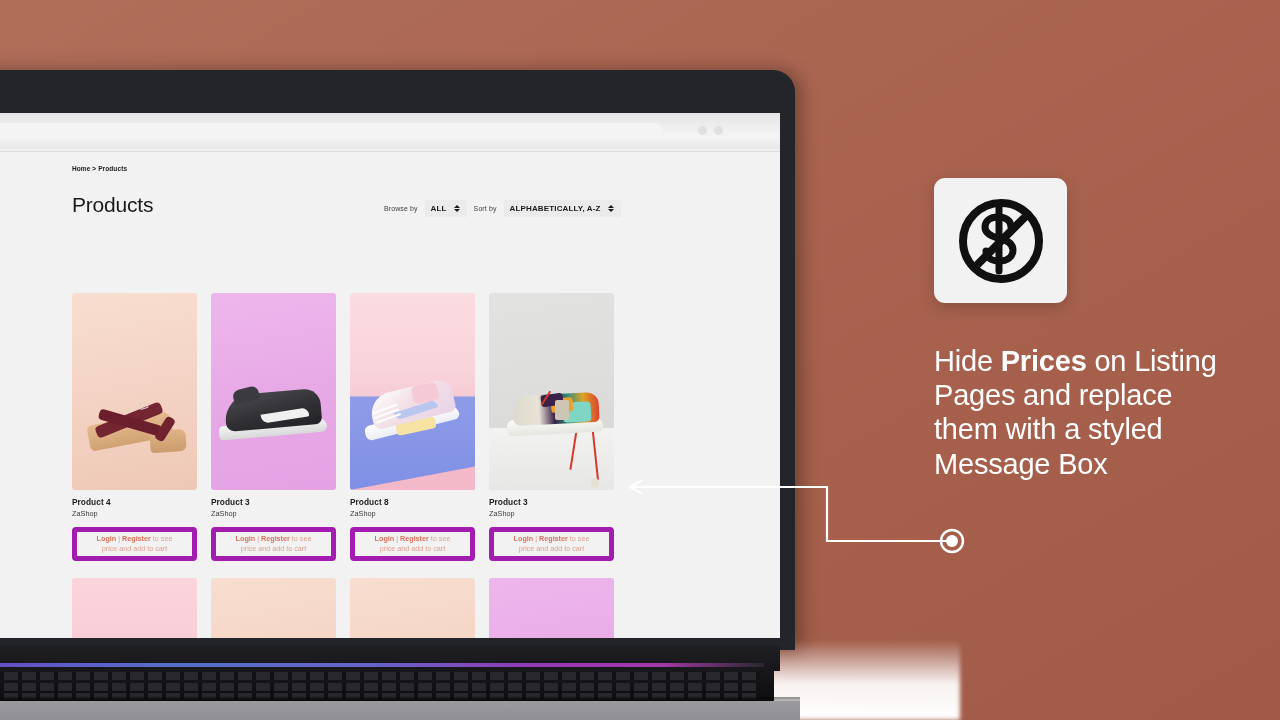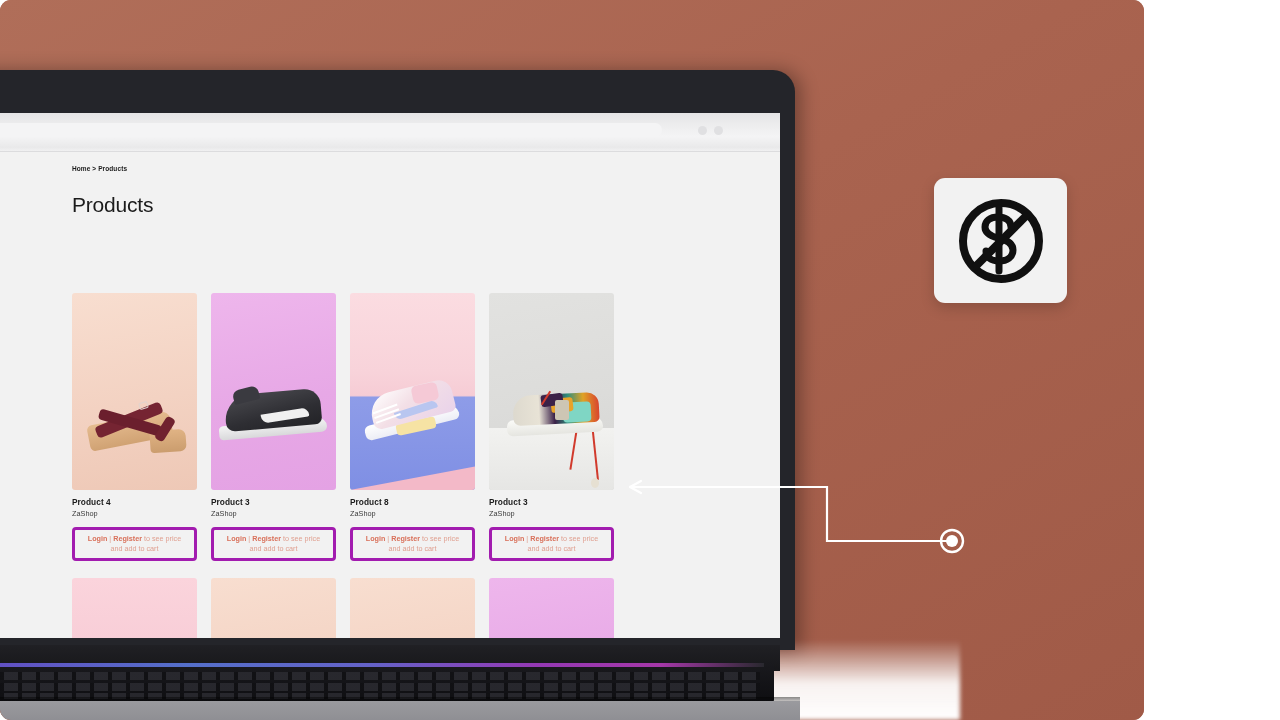--- a/index.html
+++ b/index.html
@@ -5,24 +5,23 @@
   * { box-sizing: border-box; margin: 0; padding: 0; }
   html, body {
     width: 1280px; height: 720px;
     overflow: hidden;
     font-family: "Liberation Sans", sans-serif;
   }
 
   
   #stage {
     position: relative;
-    width: 1144px; height: 720px;
+    width: 1280px; height: 720px;
     background: #AC6854;
     overflow: hidden;
-    border-radius: 11px;
   }
   #stage-bg-grad {
     position: absolute; inset: 0;
     background: linear-gradient(150deg, #b06e59 0%, #a9634f 45%, #a05a47 100%);
   }
   
   #floor-light {
     position: absolute;
     left: 700px; top: 640px; width: 260px; height: 80px;
     background: linear-gradient(180deg, rgba(255,255,255,0) 0%, rgba(255,255,255,0.92) 55%, #ffffff 100%);
@@ -154,26 +153,26 @@
     font-size: 8.3px; font-weight: 700; color: #1b1b1b;
     letter-spacing: 0.05px;
   }
   .product-vendor {
     margin-top: 2px;
     font-size: 7.3px; font-weight: 400; color: #3b3b3b;
   }
   .message-box {
     margin-top: 9px;
     height: 34px;
-    border: 3px solid #a21caf;
+    border: 5px solid #a21caf;
     border-radius: 4px;
     display: flex; align-items: center; justify-content: center;
     text-align: center;
     line-height: 1.35;
-    padding: 0 10px;
+    padding: 0 19px;
   }
   .message-box .mtext {
     font-size: 7.2px; color: #e0a091; font-weight: 400;
   }
   .message-box .mlink {
     font-weight: 700; color: #d9705a;
   }
 
   
   .bg-peach  { background: linear-gradient(170deg,#f8ded0 0%, #f3d2c2 55%, #eec8b6 100%); }
@@ -458,20 +457,38 @@
         <div class="chrome-dot" id="chrome-dot-2"></div>
         <div id="chrome-divider"></div>
       </div>
 
       <div id="page">
 
         <div id="breadcrumb">Home &gt; Products</div>
 
         <h1 id="page-title">Products</h1>
 
+        <div id="filter-bar">
+          <span class="filter-label">Browse by</span>
+          <div class="select-box">
+            <span class="select-value">ALL</span>
+            <span class="stepper">
+              <i class="up"></i>
+                <i class="down"></i>
+            </span>
+          </div>
+          <span class="filter-label">Sort by</span>
+          <div class="select-box">
+            <span class="select-value">ALPHABETICALLY, A-Z</span>
+            <span class="stepper">
+              <i class="up"></i>
+                <i class="down"></i>
+            </span>
+          </div>
+        </div>
 
         <div id="product-grid">
             <div class="product-card">
               <div class="product-thumb bg-peach">
                 <div class="sandal-sole"></div>
                 <div class="sandal-sole2"></div>
                 <div class="sandal-strap-a"></div>
                 <div class="sandal-strap-b"></div>
                 <div class="sandal-strap-c"></div>
                 <div class="buckle"></div>
@@ -563,20 +580,23 @@
   <div id="icon-card">
     <svg id="no-price-icon" width="96" height="96" viewBox="0 0 96 96">
       <circle cx="48" cy="48" r="38" fill="none" stroke="#101010" stroke-width="8"></circle>
       <line x1="21" y1="75" x2="75" y2="21" stroke="#101010" stroke-width="8" stroke-linecap="butt"></line>
       <path d="M58 34 C58 27 52 24 45 24 C37 24 32 28 32 34 C32 40 37 43 45 45
                C54 47 60 50 60 57 C60 64 54 68 46 68 C38 68 33 64 33 58" fill="none" stroke="#101010" stroke-width="7" stroke-linecap="round"></path>
       <line x1="46" y1="15" x2="46" y2="78" stroke="#101010" stroke-width="7" stroke-linecap="round"></line>
     </svg>
   </div>
 
+  <p id="tagline">
+    <span>Hide </span><b>Prices</b><span> on Listing Pages and replace them with a styled Message Box</span>
+  </p>
 
   <svg id="callout">
     <path d="M952 541 L827 541 L827 487 L630 487" fill="none" stroke="#ffffff" stroke-width="2.2"></path>
     <path d="M630 487 L641 481 M630 487 L641 493" fill="none" stroke="#ffffff" stroke-width="2.2" stroke-linecap="round"></path>
     <circle cx="952" cy="541" r="11" fill="none" stroke="#ffffff" stroke-width="2.4"></circle>
     <circle cx="952" cy="541" r="6" fill="#ffffff"></circle>
   </svg>
 </div>
 
 </body></html>

